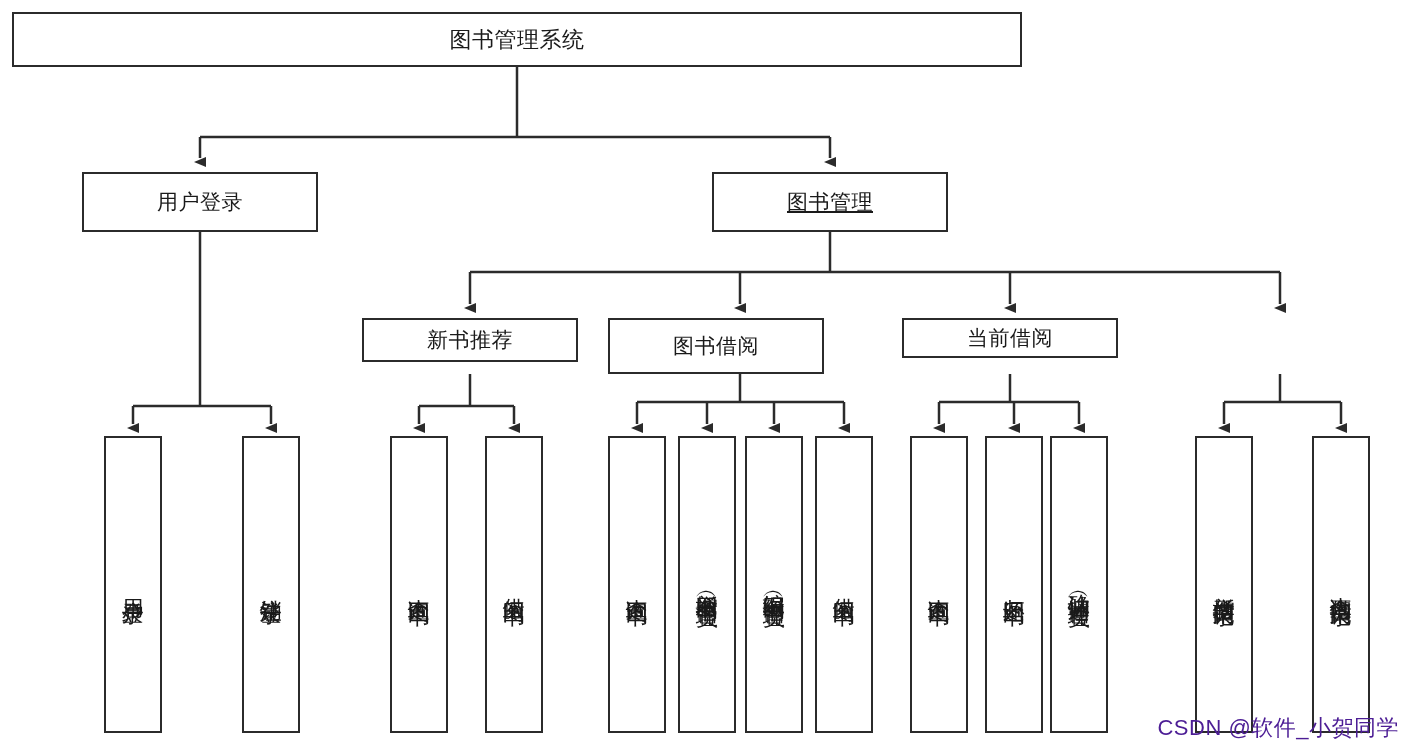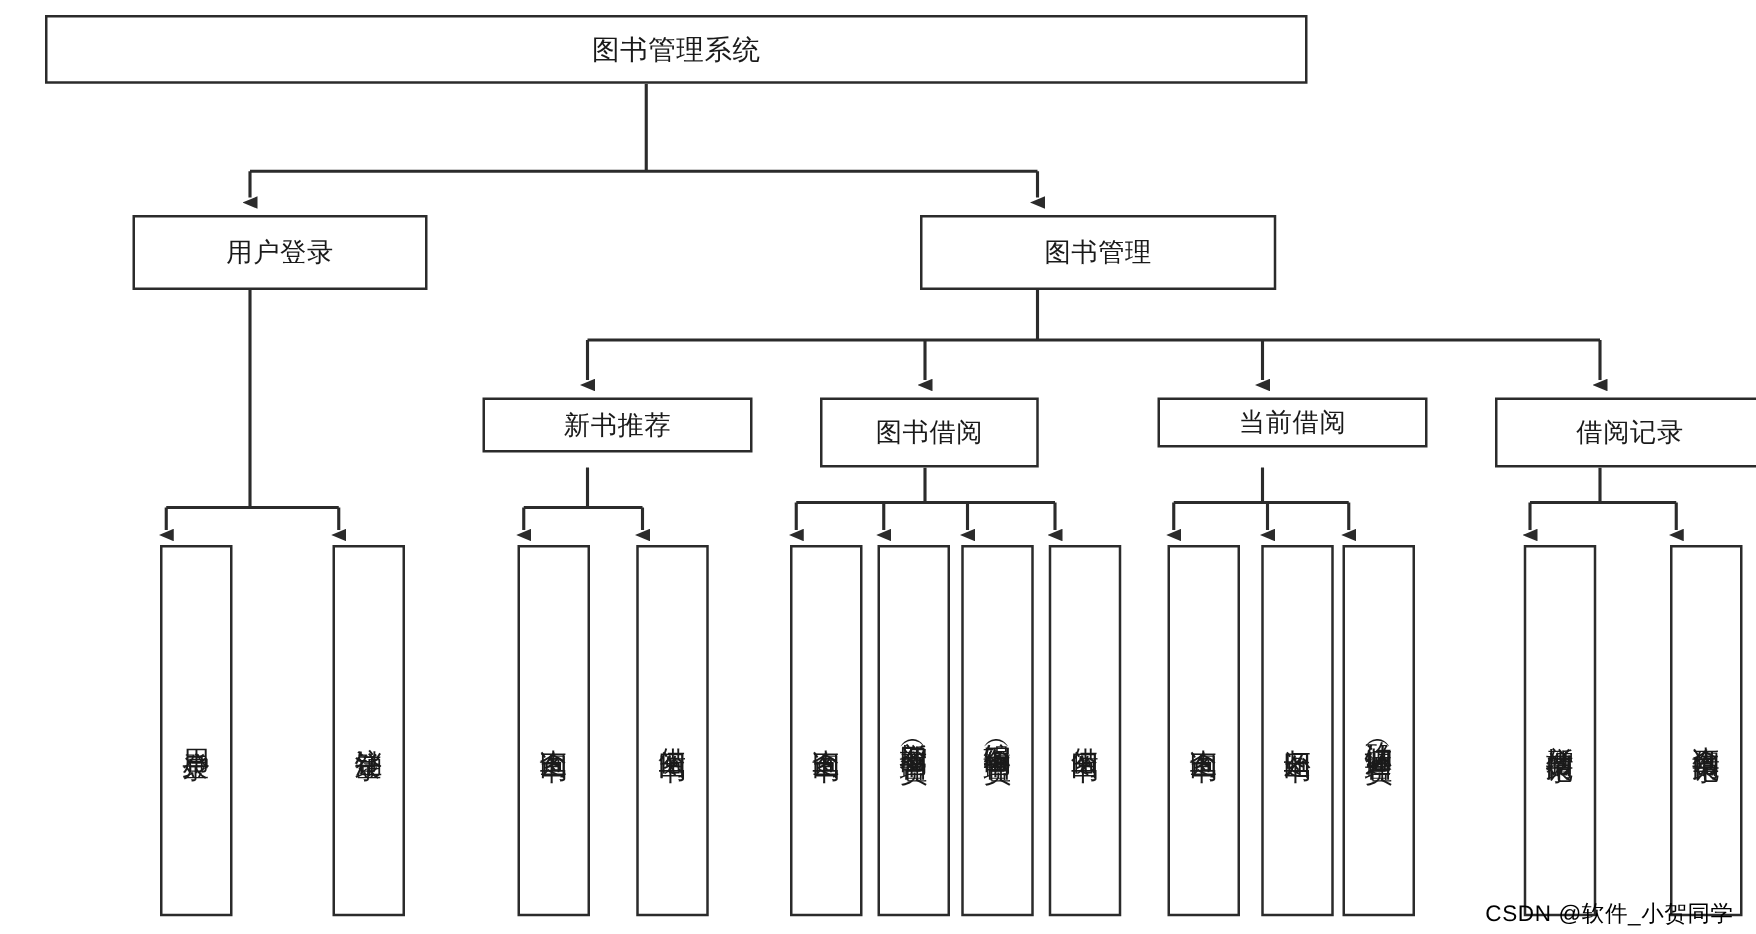--- a/index.html
+++ b/index.html
@@ -27,21 +27,20 @@
   }
   .node {
     position: absolute;
     box-sizing: border-box;
     background: #ffffff;
     border: 2.5px solid #2b2b2b;
     display: flex;
     align-items: center;
     justify-content: center;
     color: #1a1a1a;
-    margin-left: 24px;
   }
   .node.horizontal {
     font-size: 21px;
     letter-spacing: 0.5px;
   }
   .node.root {
     font-size: 22px;
   }
   .node.vertical {
     writing-mode: vertical-rl;
@@ -52,24 +51,24 @@
     padding: 6px 0;
     align-items: center;
     justify-content: center;
     white-space: nowrap;
   }
   .node .label {
     display: block;
   }
   .watermark {
     position: absolute;
-    right: 18px;
+    right: 6px;
     bottom: 4px;
-    font-size: 18px;
-    color: #000000;
+    font-size: 22px;
+    color: #4c1d95;
     letter-spacing: 0.5px;
     white-space: nowrap;
   }
 </style>
 </head>
 <body>
 
 <div id="canvas">
 
   <svg id="edges" viewBox="0 0 1405 747">
@@ -122,35 +121,32 @@
     </g>
   </svg>
 
   <div class="node horizontal root" style="left: 12px; top: 12px; width: 1010px; height: 55px;">
     <span class="label">图书管理系统</span>
   </div>
 
   <div class="node horizontal" style="left: 82px; top: 172px; width: 236px; height: 60px;">
     <span class="label">用户登录</span>
   </div>
-  <div class="node horizontal" style="left: 712px; top: 172px; width: 285px; height: 60px;">
+  <div class="node horizontal" style="left: 712px; top: 172px; width: 236px; height: 60px; text-decoration: underline;">
     <span class="label">图书管理</span>
   </div>
 
   <div class="node horizontal" style="left: 362px; top: 318px; width: 216px; height: 44px;">
     <span class="label">新书推荐</span>
   </div>
-  <div class="node horizontal" style="left: 632px; top: 318px; width: 175px; height: 56px;">
+  <div class="node horizontal" style="left: 608px; top: 318px; width: 216px; height: 56px;">
     <span class="label">图书借阅</span>
   </div>
   <div class="node horizontal" style="left: 902px; top: 318px; width: 216px; height: 40px;">
     <span class="label">当前借阅</span>
-  </div>
-  <div class="node horizontal" style="left: 1172px; top: 318px; width: 216px; height: 56px;">
-    <span class="label">借阅记录</span>
   </div>
 
   <div class="node vertical" style="left: 104px; top: 436px; width: 58px; height: 297px;">
     <span class="label">用户登录</span>
   </div>
   <div class="node vertical" style="left: 242px; top: 436px; width: 58px; height: 297px;">
     <span class="label">注销登录</span>
   </div>
   <div class="node vertical" style="left: 390px; top: 436px; width: 58px; height: 297px;">
     <span class="label">查询图书</span>

